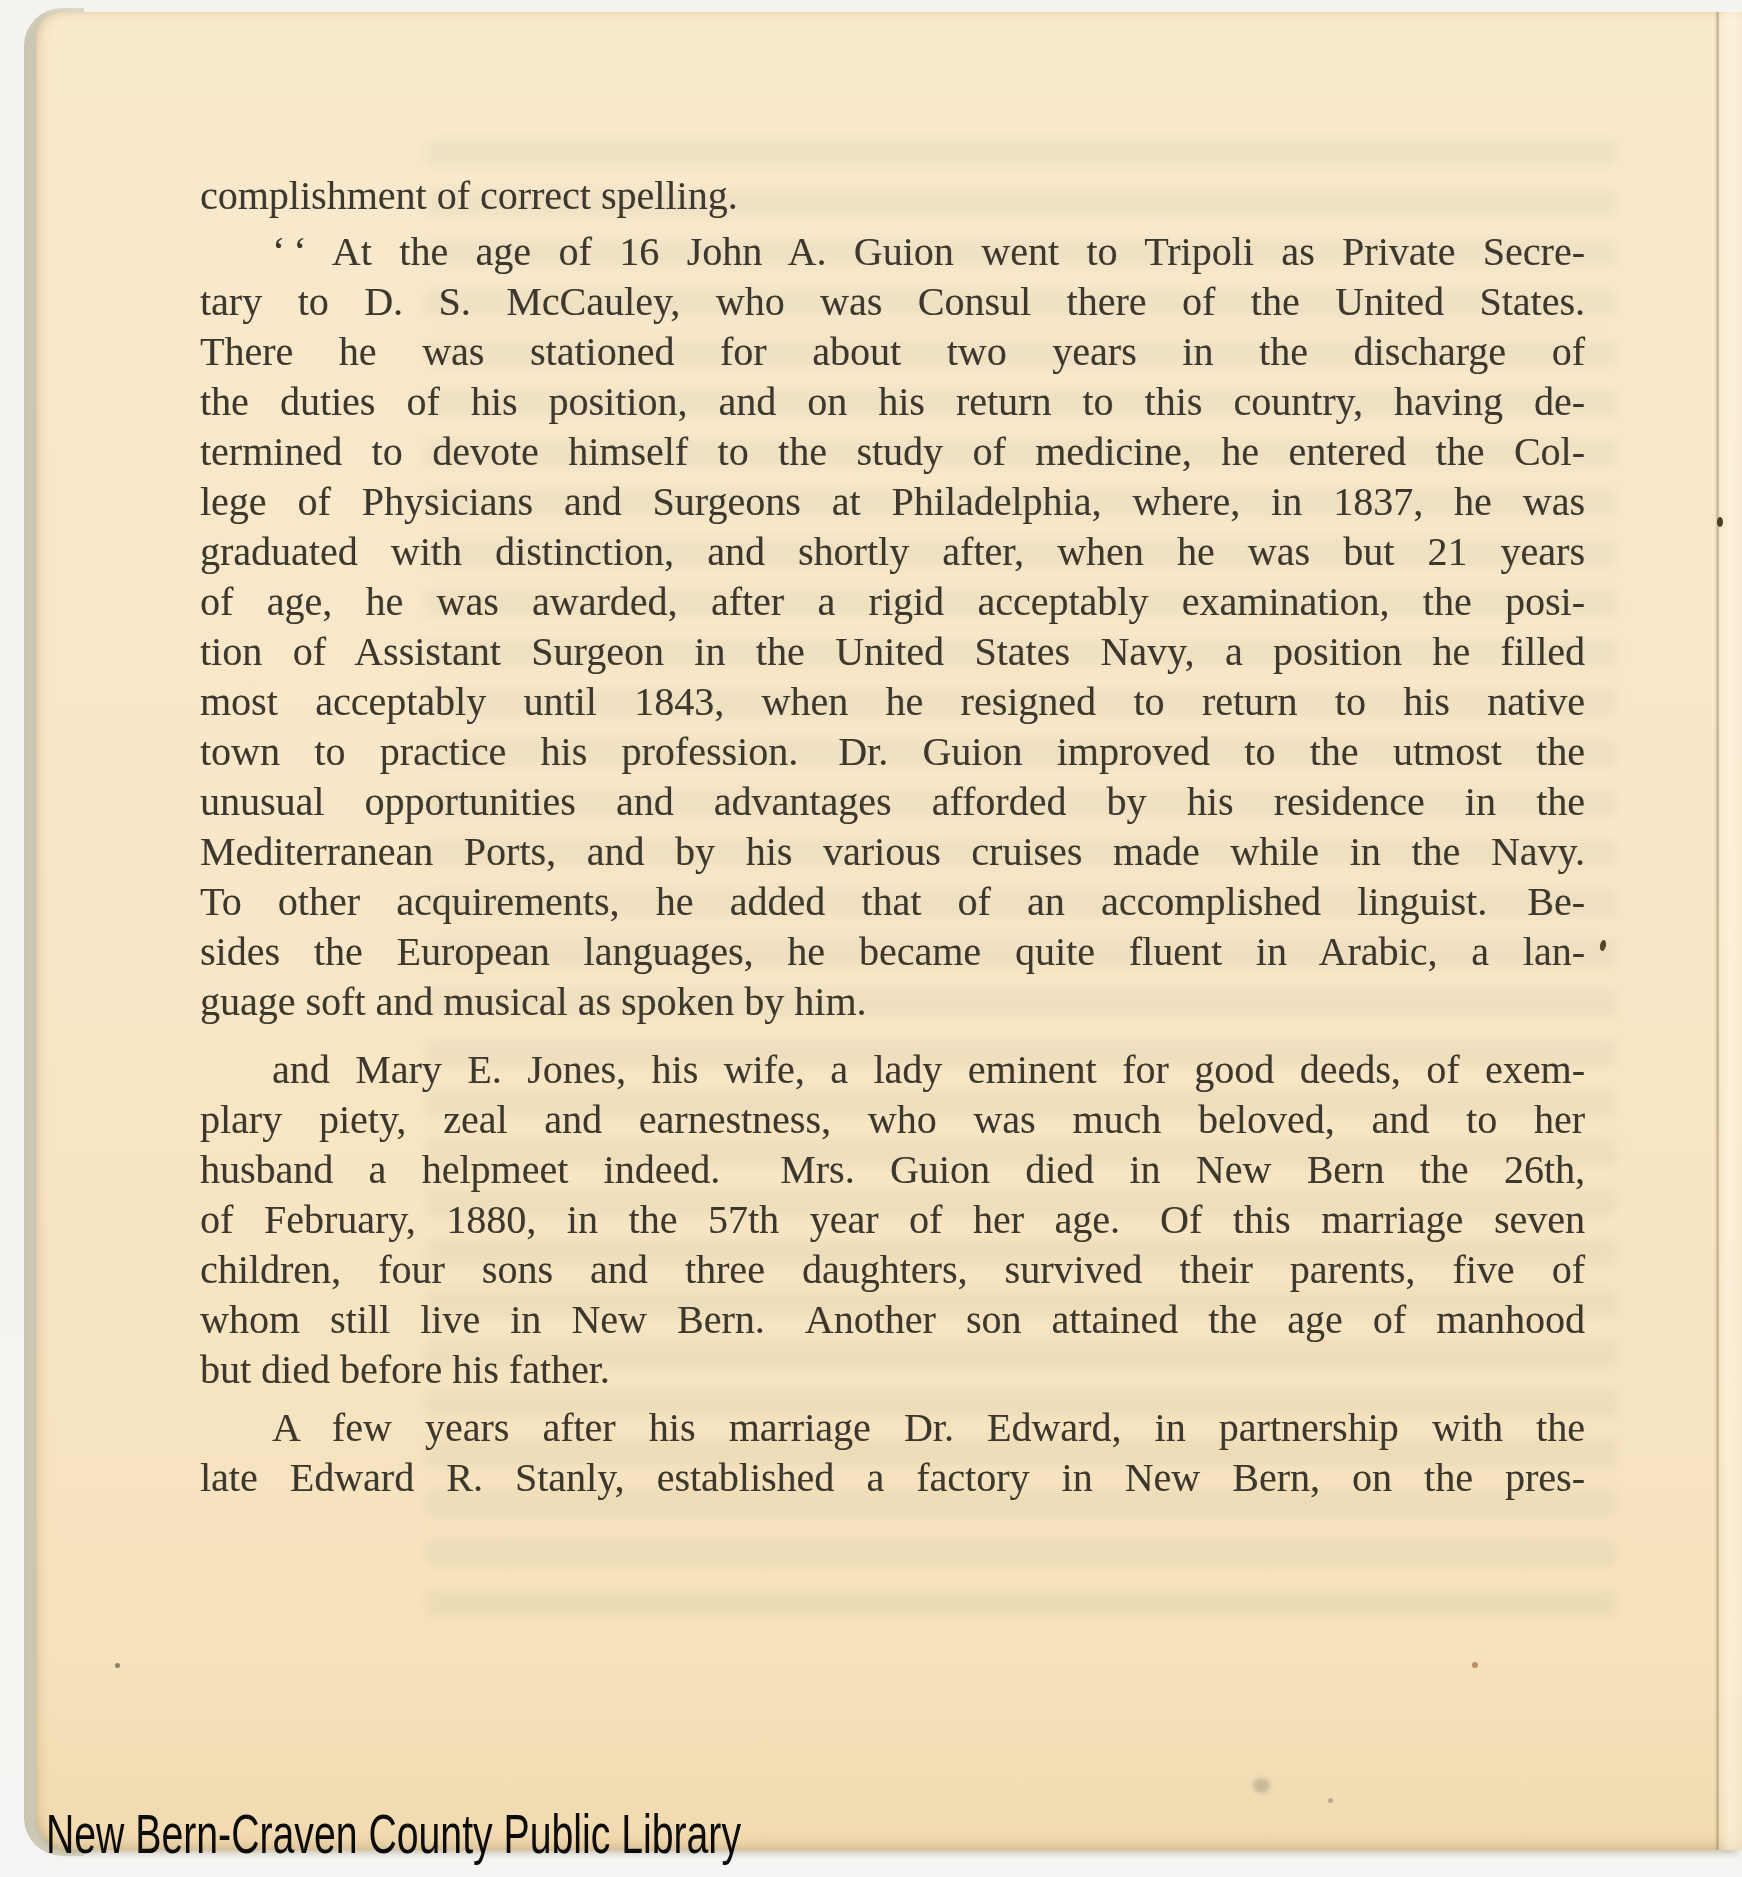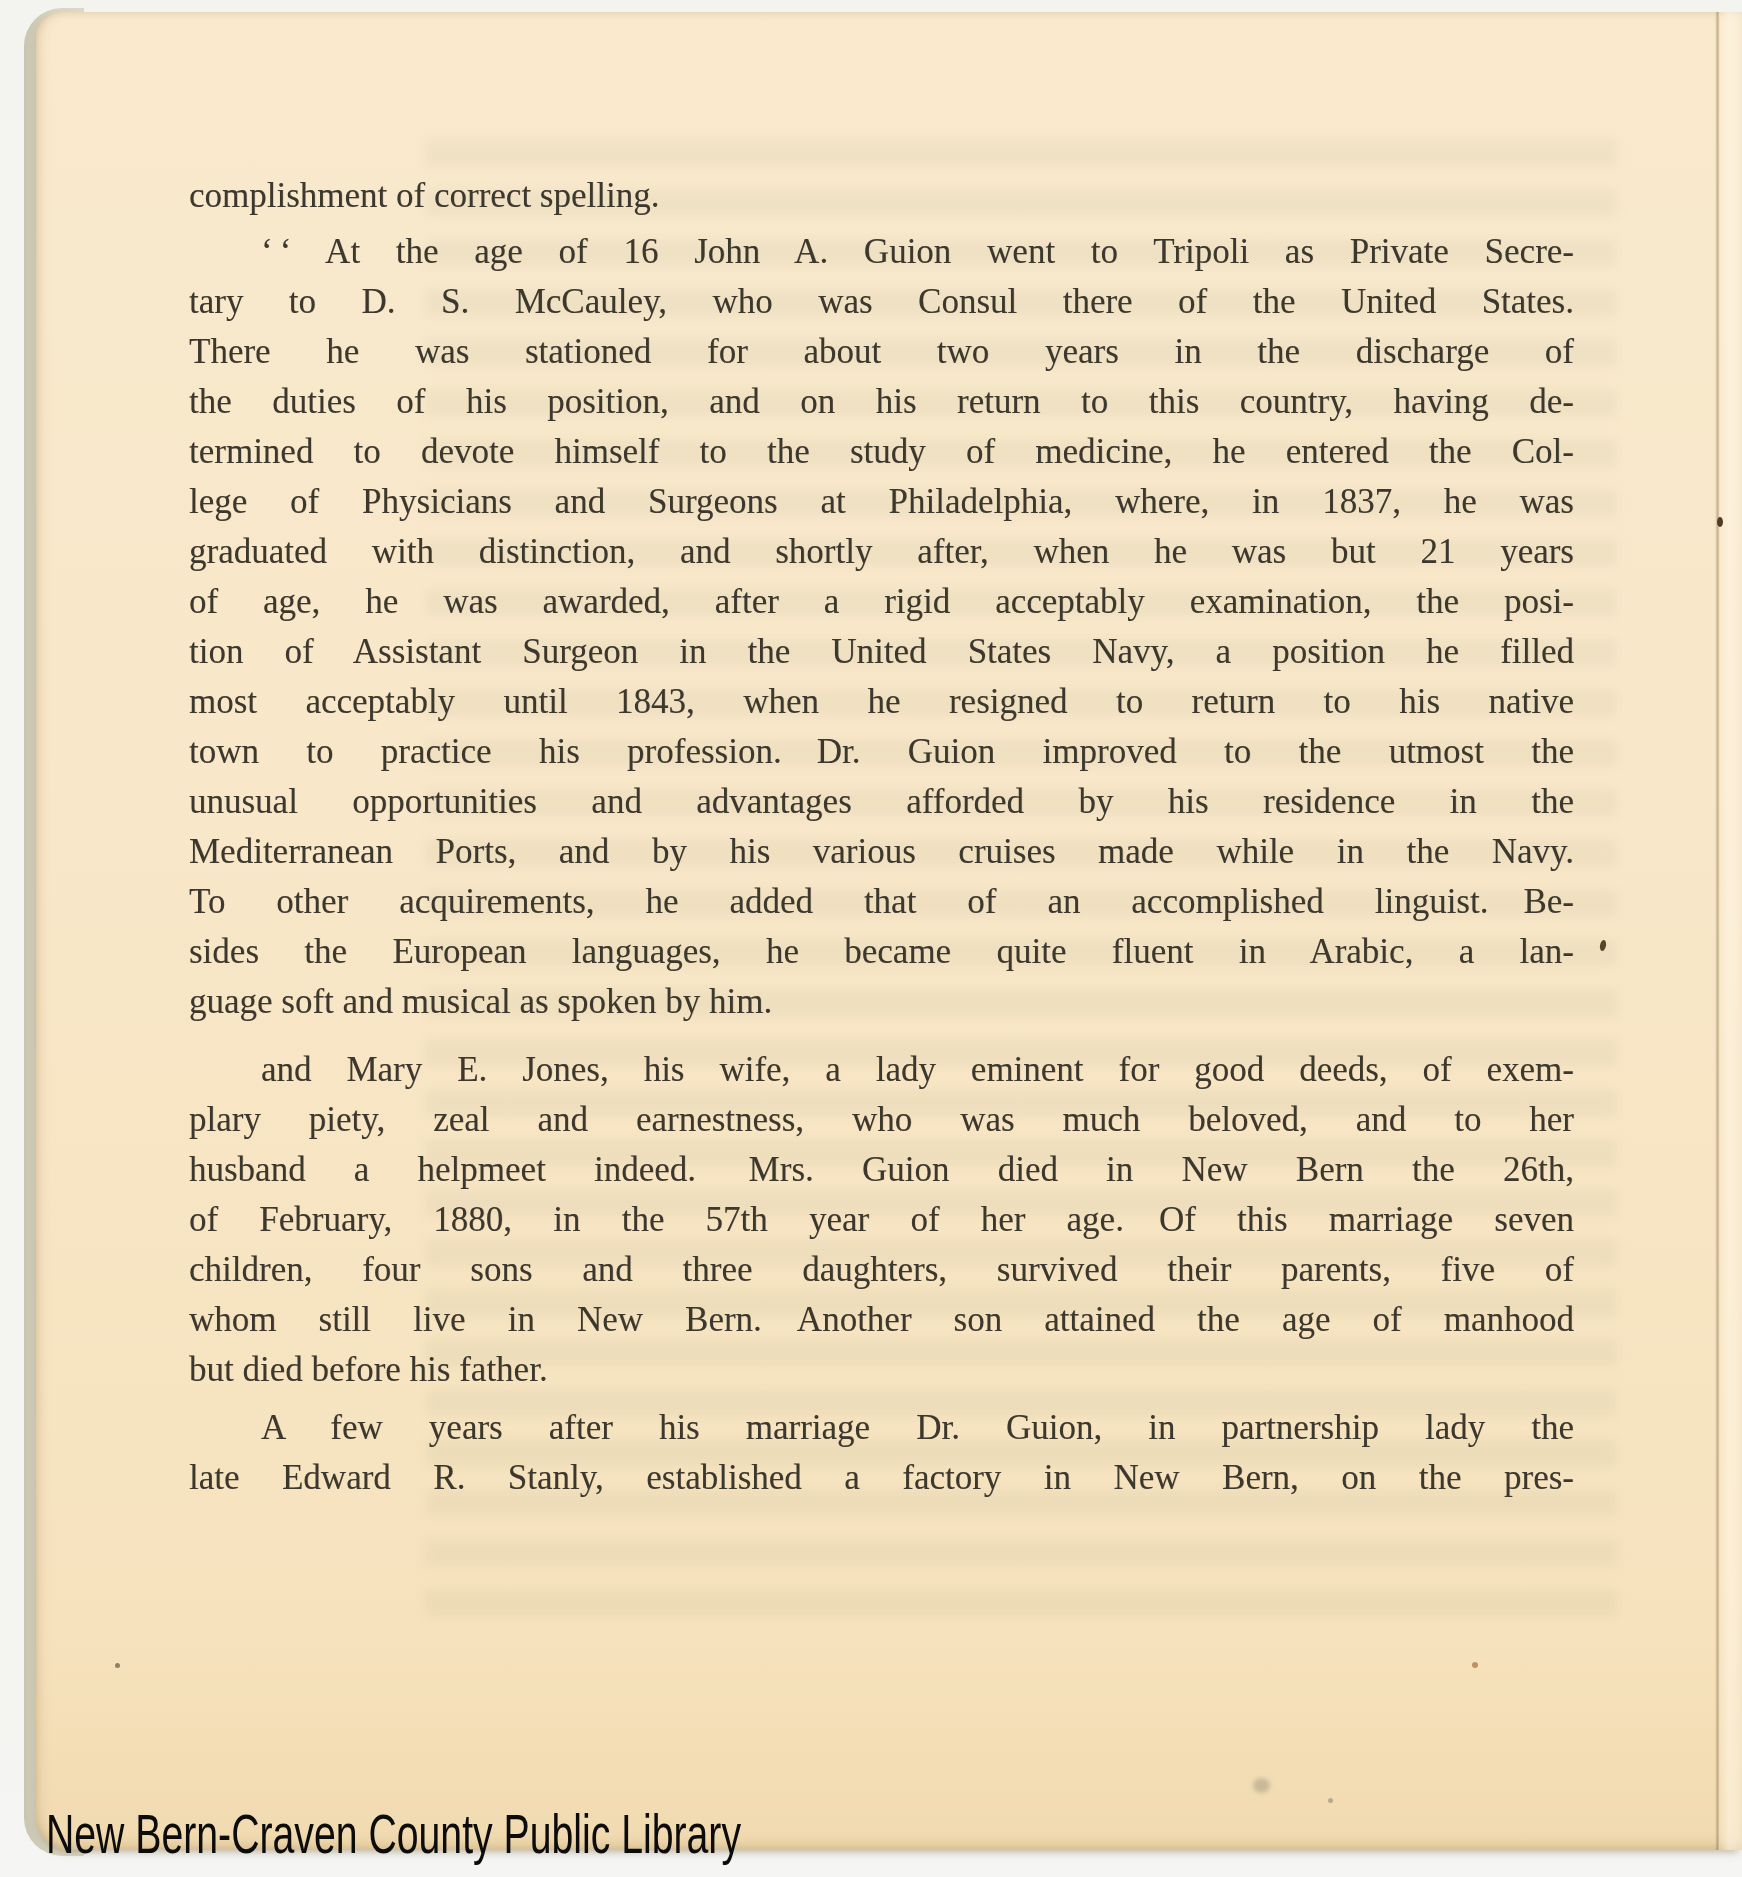--- a/index.html
+++ b/index.html
@@ -36,22 +36,22 @@
   }
   .right-panel{
     position:absolute;left:1684px;top:0;width:22px;height:100%;
     background:linear-gradient(90deg,rgba(255,248,232,.15) 0,rgba(255,247,230,.6) 40%,rgba(252,242,222,.55) 100%);
   }
   .crease{
     position:absolute;left:1679px;top:0;width:5px;height:100%;
     background:linear-gradient(90deg,rgba(130,95,45,0) 0%,rgba(125,92,45,.42) 55%,rgba(255,250,240,.55) 100%);
   }
   .text-column{
-    position:absolute;left:153px;top:159px;width:1385px;
-    font-size:35px;line-height:50px;color:#3d382e;
+    position:absolute;left:164px;top:159px;width:1385px;
+    font-size:40px;line-height:50px;color:#3d382e;
     text-shadow:0.4px 0.4px 0 rgba(61,56,46,.28);
   }
   .para{margin:0;}
   .para:nth-child(2){margin-top:6px;}
   .para:nth-child(3){margin-top:18px;}
   .para:nth-child(4){margin-top:8px;}
   .para.indent .line:first-child{text-indent:72px;}
   .line{text-align:justify;text-align-last:justify;}
   .line.endline{text-align-last:left;}
   .watermark{
@@ -105,21 +105,21 @@
         <div class="para indent">
           <div class="line">and Mary E. Jones, his wife, a lady eminent for good deeds, of exem-</div>
           <div class="line">plary piety, zeal and earnestness, who was much beloved, and to her</div>
           <div class="line">husband a helpmeet indeed.   Mrs. Guion died in New Bern the 26th,</div>
           <div class="line">of February, 1880, in the 57th year of her age.  Of this marriage seven</div>
           <div class="line">children, four sons and three daughters, survived their parents, five of</div>
           <div class="line">whom still live in New Bern.  Another son attained the age of manhood</div>
           <div class="line endline">but died before his father.</div>
         </div>
         <div class="para indent">
-          <div class="line">A few years after his marriage Dr. Guion, in partnership lady the</div>
+          <div class="line">A few years after his marriage Dr. Edward, in partnership with the</div>
           <div class="line">late Edward R. Stanly, established a factory in New Bern, on the pres-</div>
         </div>
       </div>
 
     <div class="speck s1"></div>
     <div class="speck s2"></div>
     <div class="speck s3"></div>
     <div class="speck s4"></div>
     <div class="speck s5"></div>
     <div class="speck s6"></div>

